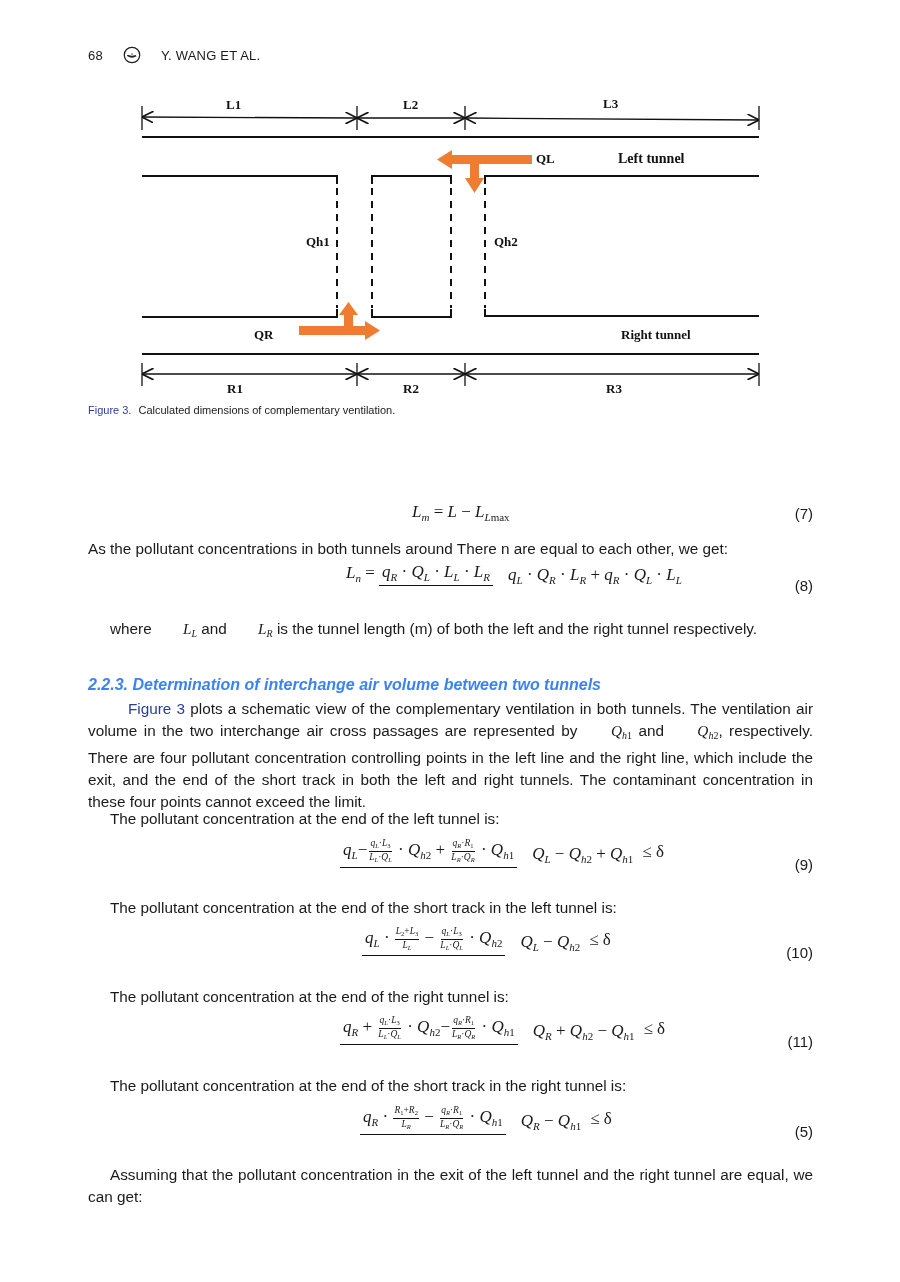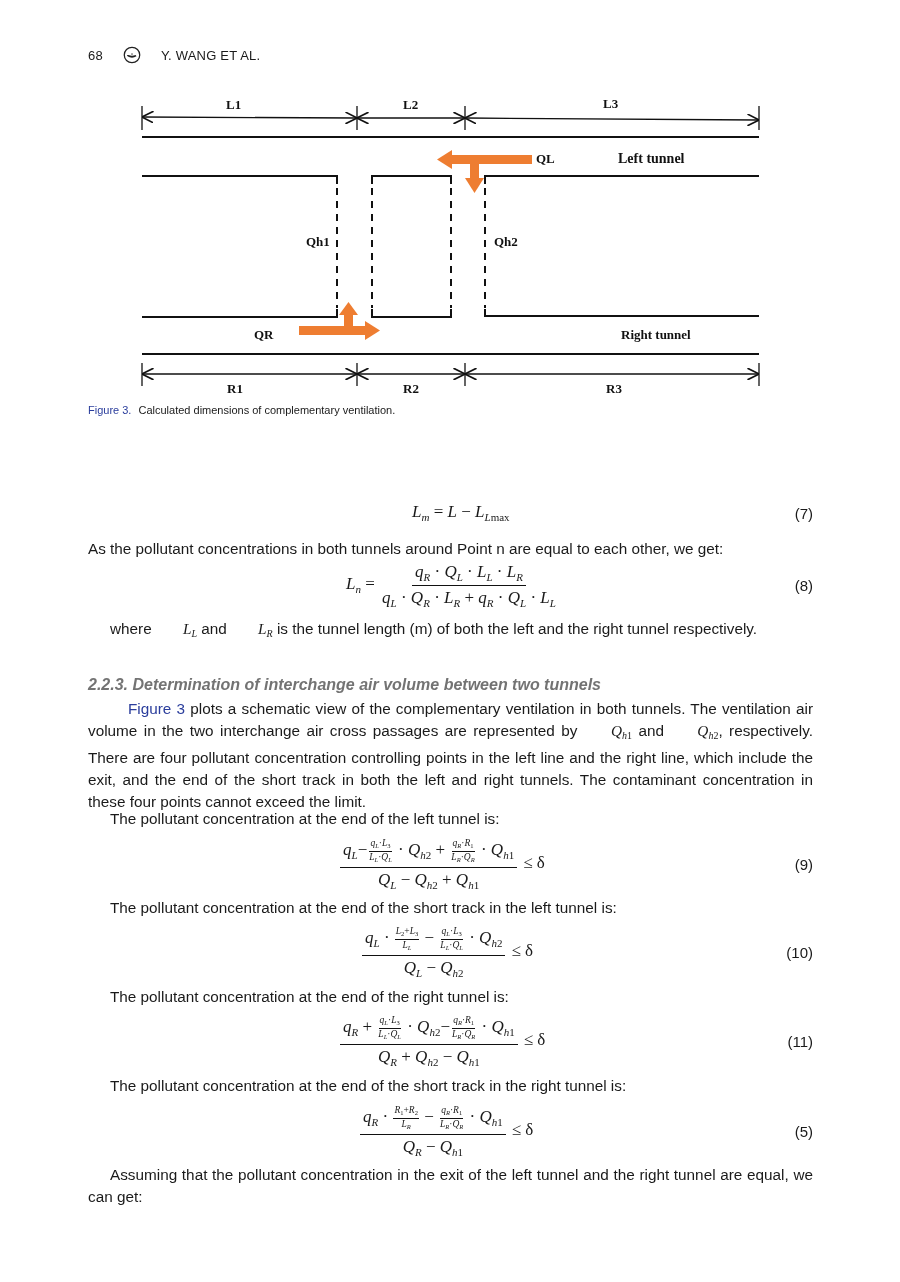--- a/index.html
+++ b/index.html
@@ -17,28 +17,28 @@
   .fig-caption .lbl { color: #2a3d9c; margin-right: 4px; }
 
   
   .para { left: 88px; width: 725px; font-size: 15.3px; line-height: 22px; text-align: justify; }
   .indent { text-indent: 22px; }
   .link { color: #2a3d9c; margin-left: 40px; }
   i.m { font-family: Liberation Serif, serif; font-style: italic; margin-left: 27px; }
   .sub { font-size: 10px; vertical-align: -3px; font-style: italic; }
   .subn { font-size: 10px; vertical-align: -3px; font-style: normal; }
 
-  .section-title { left: 88px; top: 676px; font-size: 16px; font-style: italic; font-weight: bold; color: #737373; }
+  .section-title { left: 88px; top: 676px; font-size: 16px; font-style: italic; font-weight: bold; color: #3b82f6; }
 
   
   .eq { position: absolute; left: 0; width: 900px; }
   .eqnum { position: absolute; right: 87px; font-size: 15px; }
   .math { font-family: "Liberation Serif", "DejaVu Serif", serif; font-size: 17px; }
   .mi { font-style: italic; }
-  .frac { display: inline-flex; flex-direction: column; align-items: center; vertical-align: middle; }
+  .frac { display: inline-flex; flex-direction: row; align-items: center; vertical-align: middle; gap: 12px; }
   .frac > .num { padding: 0 3px 2px 3px; border-bottom: 1.2px solid #111; white-space: nowrap; }
   .frac > .den { padding: 2px 3px 0 3px; white-space: nowrap; }
   .sfrac { display: inline-flex; flex-direction: column; align-items: center; vertical-align: middle; font-size: 9.5px; line-height: 10px; margin: 0 1px; }
   .sfrac > .num { border-bottom: 0.8px solid #111; padding: 0 1px; white-space: nowrap; }
   .sfrac > .den { padding: 0 1px; white-space: nowrap; }
   .sb { font-size: 11px; vertical-align: -4px; }
   .ssb { font-size: 6.5px; vertical-align: -2px; }
   .rel { margin-left: 6px; }
 </style>
 </head>
@@ -136,21 +136,21 @@
   <span>Calculated dimensions of complementary ventilation.</span>
 </div>
 
 <div class="eq" style="top:502px;">
   <div class="math" style="position:absolute; left:412px; top:0;text-align:right;">
     <span class="mi">L</span><span class="sb mi">m</span> = <span class="mi">L</span> − <span class="mi">L</span><span class="sb"><i>L</i>max</span>
   </div>
   <span class="eqnum" style="top:3px;">(7)</span>
 </div>
 
-<div class="abs para" style="top:538px;">As the pollutant concentrations in both tunnels around Point n are equal to each other, we get:</div>
+<div class="abs para" style="top:538px;">As the pollutant concentrations in both tunnels around There n are equal to each other, we get:</div>
 
 <div class="eq" style="top:562px;">
   <div class="math" style="position:absolute; left:346px; top:0;">
     <span class="mi">L</span><span class="sb mi">n</span> =
     <span class="frac">
       <span class="num"><span class="mi">q</span><span class="sb mi">R</span> · <span class="mi">Q</span><span class="sb mi">L</span> · <span class="mi">L</span><span class="sb mi">L</span> · <span class="mi">L</span><span class="sb mi">R</span></span>
       <span class="den"><span class="mi">q</span><span class="sb mi">L</span> · <span class="mi">Q</span><span class="sb mi">R</span> · <span class="mi">L</span><span class="sb mi">R</span> + <span class="mi">q</span><span class="sb mi">R</span> · <span class="mi">Q</span><span class="sb mi">L</span> · <span class="mi">L</span><span class="sb mi">L</span></span>
     </span>
   </div>
   <span class="eqnum" style="top:15px;">(8)</span>

